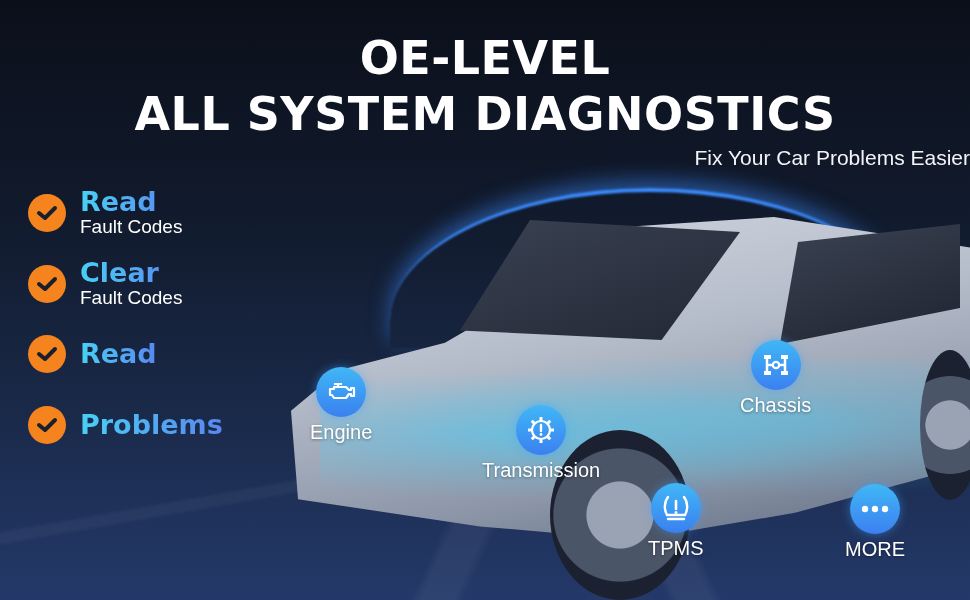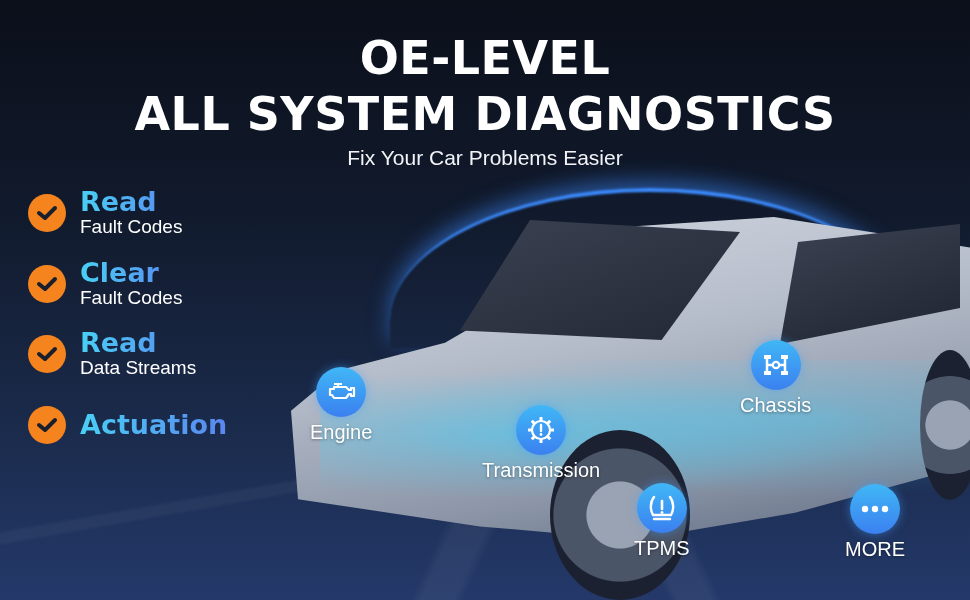--- a/index.html
+++ b/index.html
@@ -16,21 +16,21 @@
       linear-gradient(115deg, transparent 48%, rgba(255,255,255,0.05) 49%, rgba(255,255,255,0.05) 52%, transparent 53%),
       linear-gradient(65deg, transparent 62%, rgba(255,255,255,0.05) 63%, rgba(255,255,255,0.05) 66%, transparent 67%),
       linear-gradient(170deg, transparent 40%, rgba(255,255,255,0.04) 41%, rgba(255,255,255,0.04) 43%, transparent 44%);
   }
   .headline {
     position: absolute; left: 0; right: 0; top: 30px; text-align: center;
     font-family: "DejaVu Sans", sans-serif; font-weight: bold;
     font-size: 46px; line-height: 56px; letter-spacing: 0.5px;
   }
   .subtitle {
-    position: absolute; left: 0; right: 0; top: 146px; text-align: center;
+    position: absolute; left: 0; right: 0; top: 146px; text-align: right;
     font-size: 21px; color: #f2f4f8;
   }
   .features { position: absolute; left: 28px; top: 178px; width: 240px; }
   .feature { display: flex; align-items: center; height: 70.5px; }
   .check {
     width: 38px; height: 38px; border-radius: 50%;
     background: #f5841f; display: flex; align-items: center; justify-content: center;
     margin-right: 14px; flex-shrink: 0;
   }
   .feature-text { display: flex; flex-direction: column; }
@@ -79,21 +79,21 @@
   .sys-icon {
     width: 50px; height: 50px; border-radius: 50%;
     background: linear-gradient(180deg, #40b7f6, #3b80f0);
     display: flex; align-items: center; justify-content: center;
     box-shadow: 0 0 10px rgba(64,160,255,0.5);
   }
   .sys-label { font-size: 20px; color: #fff; margin-top: 4px; text-shadow: 0 1px 3px rgba(0,0,0,0.4); }
   .sys-engine { left: 310px; top: 367px; }
   .sys-trans { left: 482px; top: 405px; justify-content: flex-end; }
   .sys-chassis { left: 740px; top: 340px; }
-  .sys-tpms { left: 634px; top: 483px; }
+  .sys-tpms { left: 648px; top: 483px; }
   .sys-more { left: 845px; top: 484px; }
 </style>
 </head>
 <body>
 
 <div class="floor-lines"></div>
 
 <div class="headline">
   <div>OE-LEVEL</div>
   <div>ALL SYSTEM DIAGNOSTICS</div>
@@ -124,31 +124,30 @@
       </div>
   </div>
   <div class="feature">
     <span class="check">
         <svg width="22" height="16" viewBox="0 0 22 16">
           <path d="M3 8 L9 13 L19 3" fill="none" stroke="#1a1f2c" stroke-width="4" stroke-linecap="round" stroke-linejoin="round"></path>
         </svg>
       </span>
     <div class="feature-text">
         <span class="f-title">Read</span>
-        <span class="f-sub">Data Streams</span>
-      </div>
-  </div>
-  <div class="feature">
-    <span class="check">
-        <svg width="22" height="16" viewBox="0 0 22 16">
-          <path d="M3 8 L9 13 L19 3" fill="none" stroke="#1a1f2c" stroke-width="4" stroke-linecap="round" stroke-linejoin="round"></path>
-        </svg>
-      </span>
-    <div class="feature-text">
-        <span class="f-title">Actuation</span>
+      </div>
+  </div>
+  <div class="feature">
+    <span class="check">
+        <svg width="22" height="16" viewBox="0 0 22 16">
+          <path d="M3 8 L9 13 L19 3" fill="none" stroke="#1a1f2c" stroke-width="4" stroke-linecap="round" stroke-linejoin="round"></path>
+        </svg>
+      </span>
+    <div class="feature-text">
+        <span class="f-title">Problems</span>
       </div>
   </div>
 </div>
 
 <div class="car">
   <div class="glow"></div>
   <div class="body-shape"></div>
   <div class="windshield"></div>
   <div class="side-window"></div>
   <div class="xray"></div>

